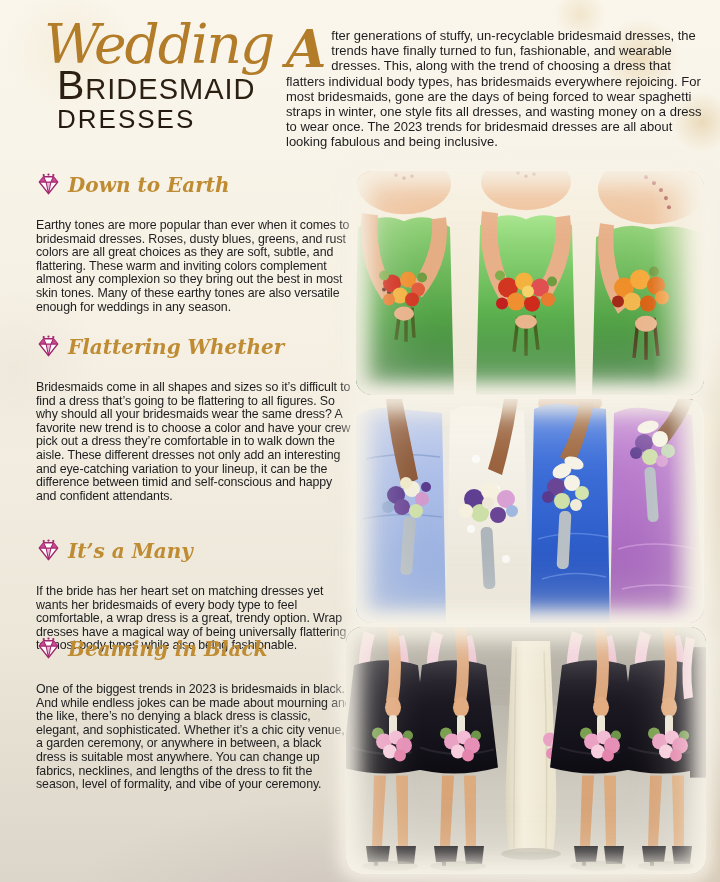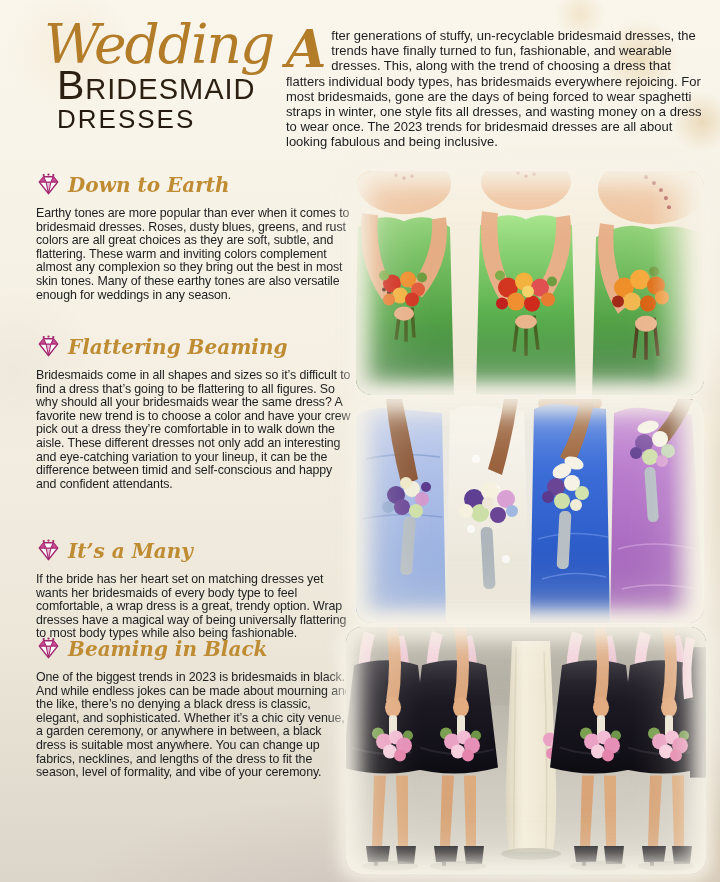--- a/index.html
+++ b/index.html
@@ -44,21 +44,21 @@
 
   
   .section { position:absolute; left:36px; width:318px; }
   #sec1 { top:173px; } #sec2 { top:335px; } #sec3 { top:539px; } #sec4 { top:637px; }
   .sec-head { display:flex; align-items:flex-start; gap:7px; height:26px; }
   .sec-head .gem { flex:0 0 auto; width:25px; height:23px; }
   .sec-title {
     font-family:"DejaVu Serif", serif; font-style:italic; font-weight:bold;
     font-size:20px; color:#bf8c33; letter-spacing:0; white-space:nowrap;
   }
-  .section p { margin-top:8px; font-size:12.4px; line-height:13.6px; letter-spacing:-0.1px; }
+  .section p { margin-top:20px; font-size:12.4px; line-height:13.6px; letter-spacing:-0.1px; }
 
   
   .photo { position:absolute; border-radius:16px; overflow:hidden;
            box-shadow:0 0 16px 8px rgba(247,242,231,.85); }
   .photo svg { position:absolute; inset:0; width:100%; height:100%; display:block; }
   .photo::after { content:""; position:absolute; inset:0; border-radius:16px; pointer-events:none;
     box-shadow: inset 0 0 20px 12px rgba(247,242,231,.95), inset 0 0 52px 24px rgba(247,242,231,.42); }
   #photo1 { left:356px; top:171px; width:348px; height:224px; }
   #photo2 { left:356px; top:399px; width:348px; height:224px; }
   #photo3 { left:346px; top:627px; width:360px; height:247px; }
@@ -100,21 +100,21 @@
       <svg class="gem" viewBox="0 0 26 24">
         <path d="M3.5,9.5 L8,4 H18 L22.5,9.5 L13,21.5 Z" fill="#fff" stroke="#a2266e" stroke-width="1.6" stroke-linejoin="round"></path>
         <polygon points="8,4 10.5,9.5 3.5,9.5" fill="#c84a92"></polygon>
         <polygon points="18,4 22.5,9.5 15.5,9.5" fill="#c84a92"></polygon>
         <polygon points="10.5,9.5 15.5,9.5 13,21.5" fill="#e9b7d4"></polygon>
         <path d="M3.5,9.5 H22.5 M8,4 L10.5,9.5 L13,21.5 M18,4 L15.5,9.5 L13,21.5" fill="none" stroke="#a2266e" stroke-width="1.1"></path>
         <circle cx="8" cy="2.2" r="1.2" fill="#a2266e"></circle>
           <circle cx="13" cy="1.6" r="1.2" fill="#a2266e"></circle>
           <circle cx="18" cy="2.2" r="1.2" fill="#a2266e"></circle>
       </svg>
-      <span class="sec-title">Flattering Beaming</span>
+      <span class="sec-title">Flattering Whether</span>
     </div>
     <p>Bridesmaids come in all shapes and sizes so it’s difficult to find a dress that’s going to be flattering to all figures. So why should all your bridesmaids wear the same dress? A favorite new trend is to choose a color and have your crew pick out a dress they’re comfortable in to walk down the aisle. These different dresses not only add an interesting and eye-catching variation to your lineup, it can be the difference between timid and self-conscious and happy and confident attendants.</p>
   </div>
 
   <div class="section" id="sec3">
     <div class="sec-head">
       <svg class="gem" viewBox="0 0 26 24">
         <path d="M3.5,9.5 L8,4 H18 L22.5,9.5 L13,21.5 Z" fill="#fff" stroke="#a2266e" stroke-width="1.6" stroke-linejoin="round"></path>
         <polygon points="8,4 10.5,9.5 3.5,9.5" fill="#c84a92"></polygon>
         <polygon points="18,4 22.5,9.5 15.5,9.5" fill="#c84a92"></polygon>

